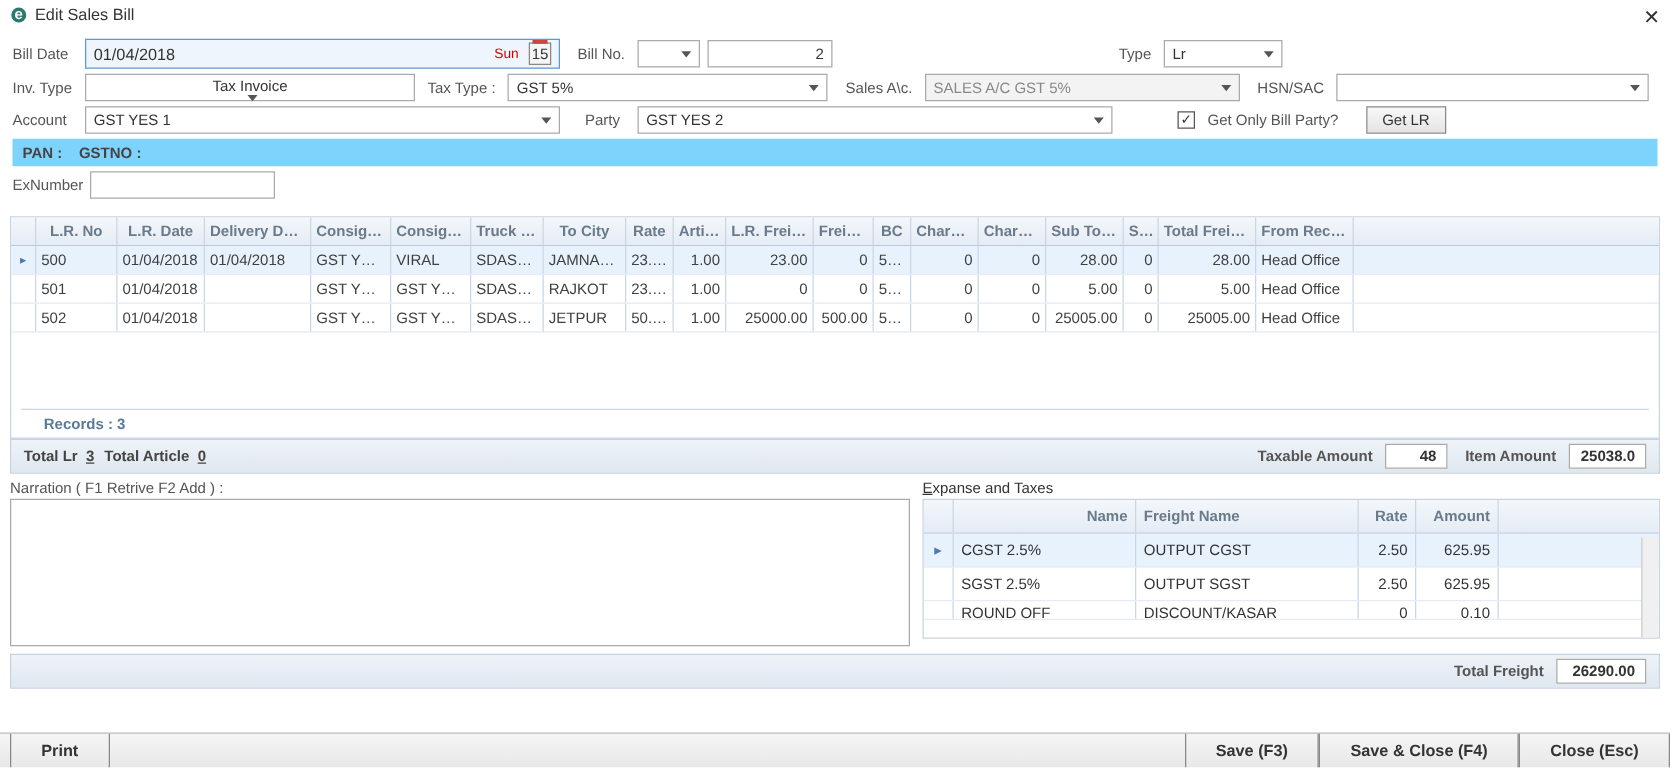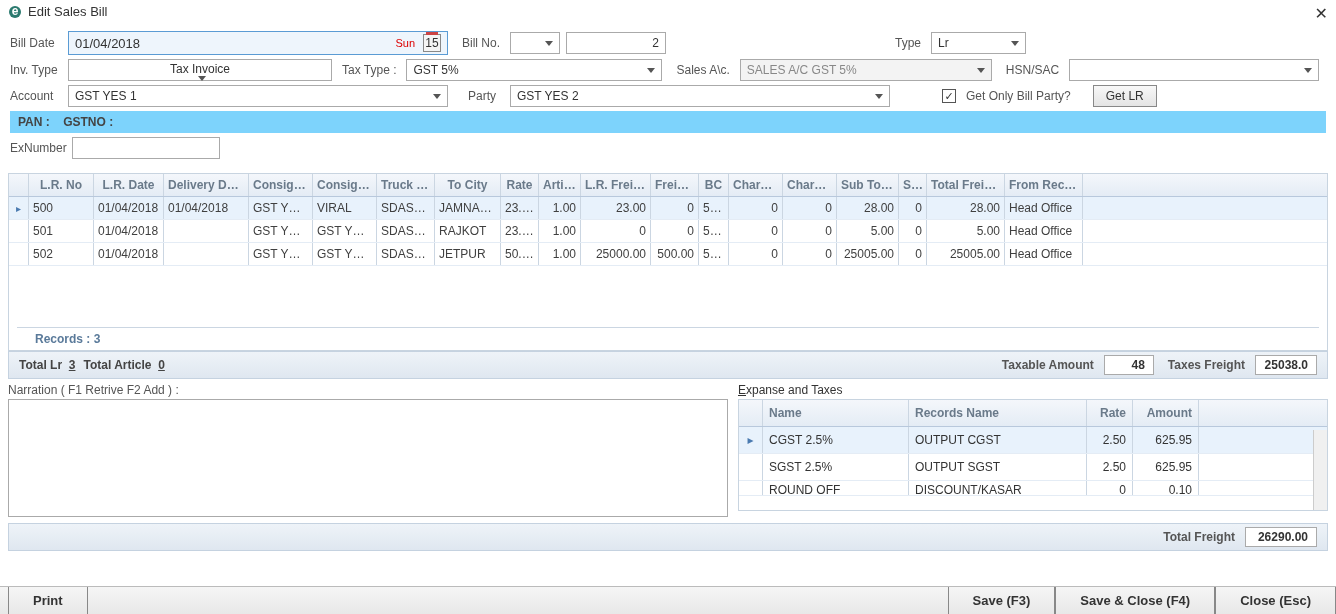--- a/index.html
+++ b/index.html
@@ -254,36 +254,36 @@
     </div>
   <div class="records-bar">Records : 3</div>
 </div>
 
 <div class="totals-bar">
   <span class="tl"><span>Total Lr</span>&nbsp;&nbsp;<span class="u">3</span></span>
   <span class="tl"><span>Total Article</span>&nbsp;&nbsp;<span class="u">0</span></span>
   <span class="spacer"></span>
   <span class="label" style="font-weight:bold;">Taxable Amount</span>
   <span class="amount-box">48</span>
-  <span class="label" style="font-weight:bold;margin-left:14px;">Taxes Freight</span>
+  <span class="label" style="font-weight:bold;margin-left:14px;">Item Amount</span>
   <span class="amount-box" style="min-width:62px;">25038.0</span>
 </div>
 
 <div class="mid">
   <div class="narration">
     <div class="narration-label">Narration ( F1 Retrive F2 Add ) :</div>
     <div class="narration-box"></div>
   </div>
   <div class="expanse">
     <div class="expanse-label"><span class="ul">E</span><span>xpanse and Taxes</span></div>
     <div class="tax-grid">
       <div class="tax-header">
         <div class="th" style="width:24px;"></div>
-        <div class="th" style="width:146px;">Name</div>
-        <div class="th" style="width:178px;">Records Name</div>
+        <div class="th" style="width:146px;text-align:right;">Name</div>
+        <div class="th" style="width:178px;">Freight Name</div>
         <div class="th num" style="width:46px;">Rate</div>
         <div class="th num" style="width:66px;">Amount</div>
         <div class="th" style="flex:1;border-right:none;"></div>
       </div>
       <div id="tax-body">
           <div class="tax-row sel">
             <div class="tc" style="width:24px;text-align:center;color:#4a7ab0;">▸</div>
             <div class="tc" style="width:146px;">CGST 2.5%</div>
             <div class="tc" style="width:178px;">OUTPUT CGST</div>
             <div class="tc num" style="width:46px;">2.50</div>

